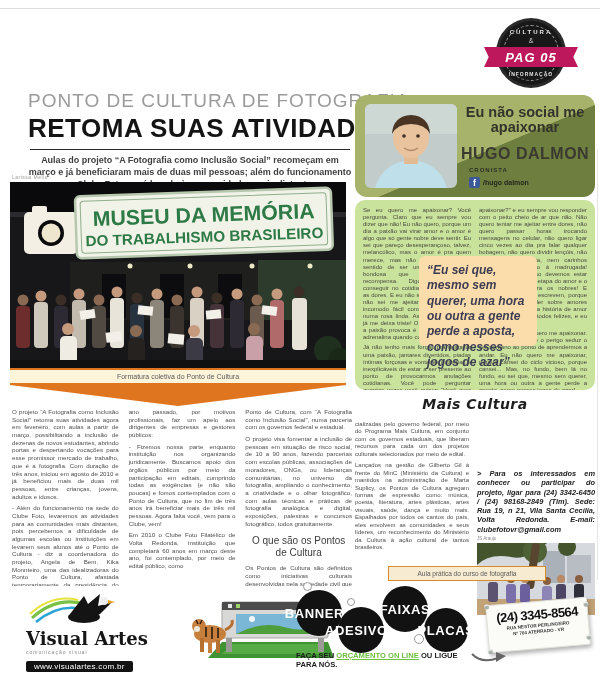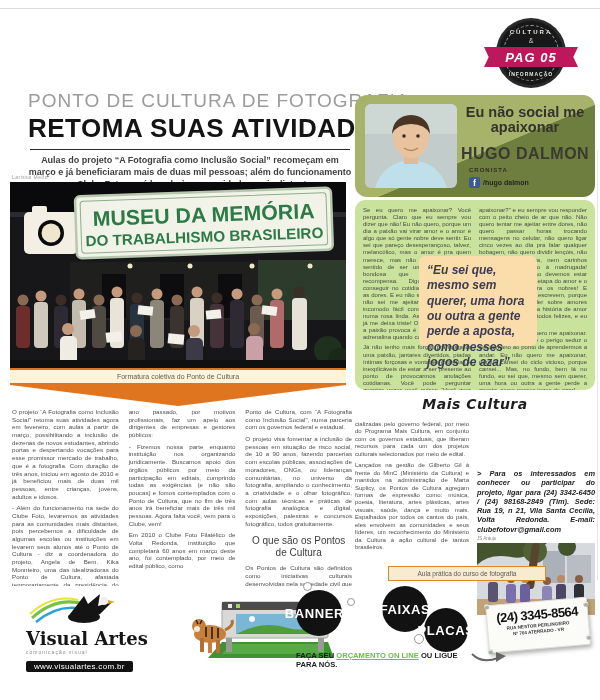--- a/index.html
+++ b/index.html
@@ -411,20 +411,21 @@
         <rect x="16" y="44" width="4" height="13" fill="#c77f3c"></rect>
         <rect x="24" y="44" width="4" height="13" fill="#b5712f"></rect>
         <path d="M33 34 Q42 30 40 24" stroke="#b5712f" stroke-width="3" fill="none"></path>
         <path d="M14 31 v10 M20 31 v12 M26 32 v10" stroke="#2b1d10" stroke-width="1.6"></path>
         <path d="M4 24 l2 4 M10 24 l-2 4" stroke="#2b1d10" stroke-width="1.4"></path>
       </g>
     </svg>
   </div>
 
   <div class="svc svc0">BANNERS</div>
+  <div class="svc svc1">ADESIVOS</div>
   <div class="svc svc2">FAIXAS</div>
   <div class="svc svc3">PLACAS</div>
   <div class="deco-circle dc1"></div>
   <div class="deco-circle dc2"></div>
   <div class="deco-circle dc3"></div>
 
   <div class="cta"><span>FAÇA SEU </span><span class="hl">ORÇAMENTO ON LINE</span><span> OU LIGUE PARA NÓS.</span></div>
 
   <div class="plate">
     <span class="screw s1"></span>

